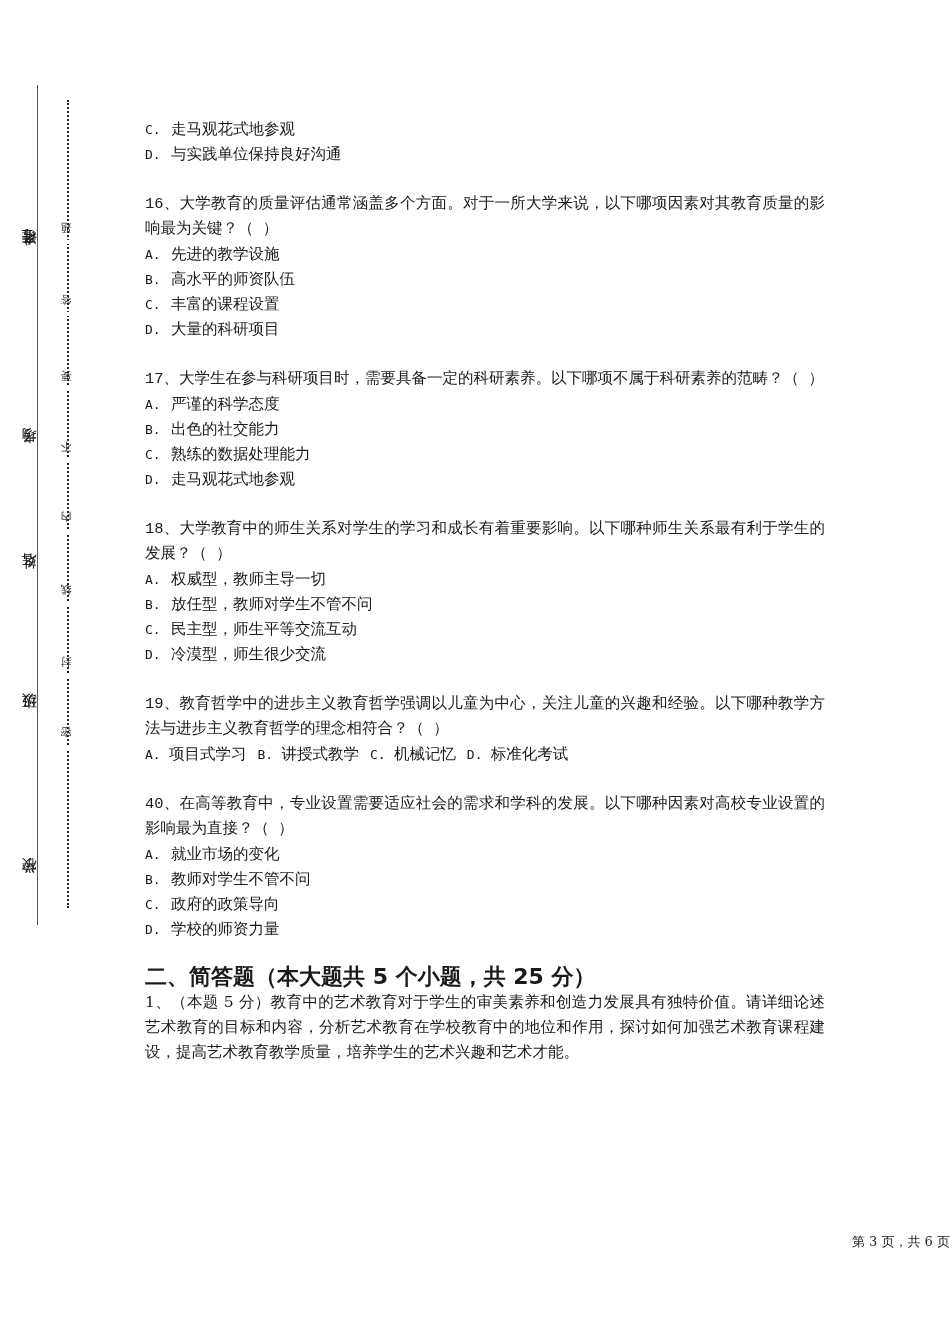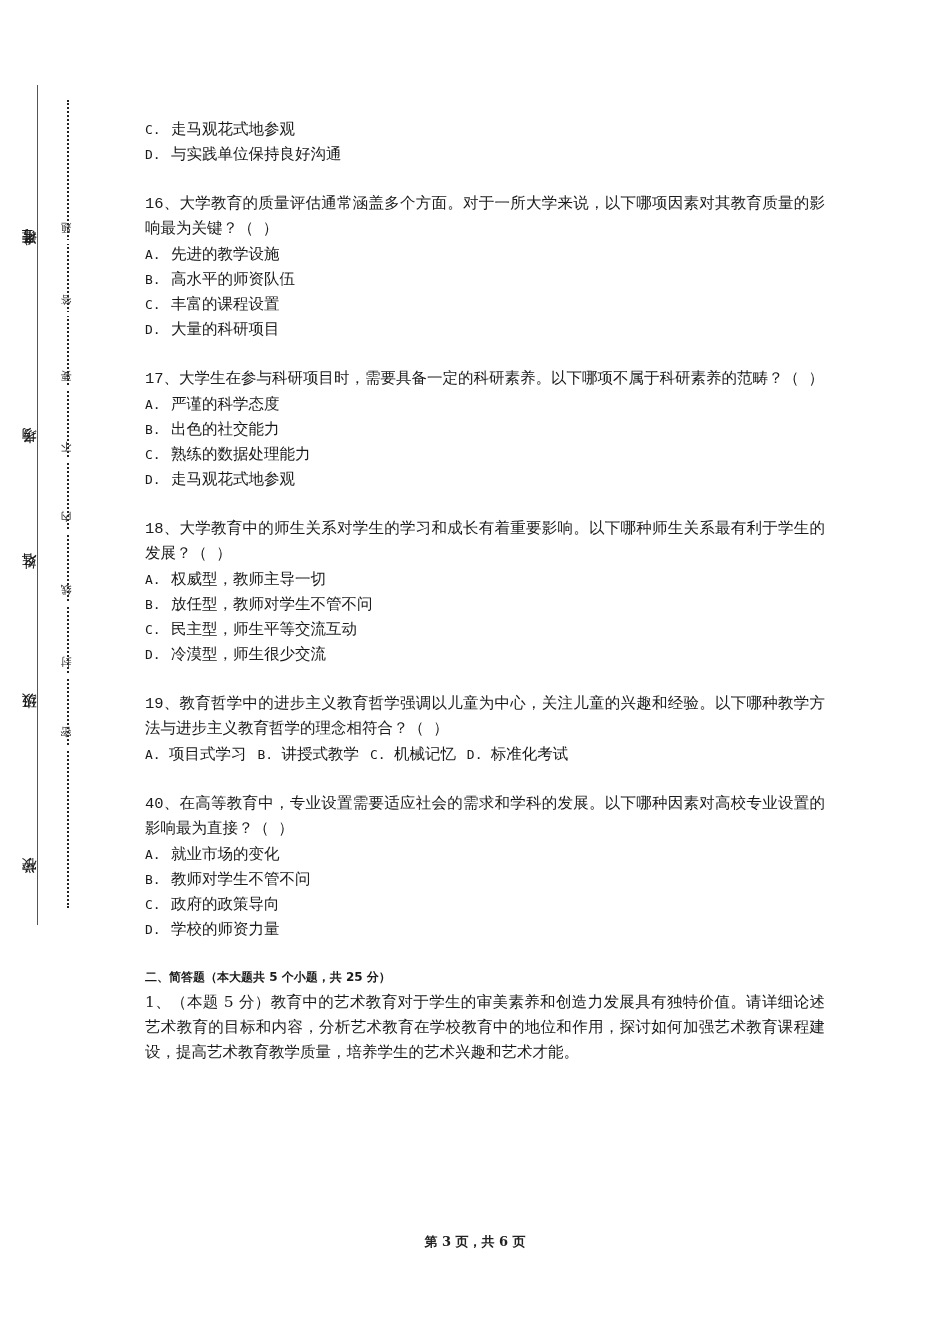--- a/index.html
+++ b/index.html
@@ -24,25 +24,25 @@
              font-size:15.5px; line-height:25px; }
   .opt { white-space:nowrap; }
   .opt-letter { display:inline-block; width:26px; font-family:"DejaVu Sans Mono","Liberation Mono",monospace; font-size:13px; }
   .question { margin-top:25px; }
   .q-stem { text-align:justify;font-family:Liberation Mono, monospace; }
   .inline-opts { white-space:nowrap; }
   .inline-opts .iopt { margin-right:6px; }
   .inline-opts .opt-letter { width:24px; }
 
   .section-title { margin-top:22px; font-family:"DejaVu Sans","Liberation Sans",sans-serif;
-                   font-weight:bold; font-size:12px; line-height:26px; }
+                   font-weight:bold; font-size:22px; line-height:26px; }
   .essay { text-align:justify; }
 
-  .footer { position:absolute; left:0; width:950px; top:1233px; text-align:center;
-            font-size:13px; color:#222;font-weight:bold; }
+  .footer { position:absolute; left:0; width:950px; top:1233px; text-align:right;
+            font-size:13px; color:#222; }
 </style>
 </head>
 <body>
 
 <div class="binding">
   <div class="bind-solid"></div>
   <div class="bind-field" style="top:250px">准考证号</div>
   <div class="bind-field" style="top:450px">考场</div>
   <div class="bind-field" style="top:575px">姓名</div>
   <div class="bind-field" style="top:715px">班级</div>

